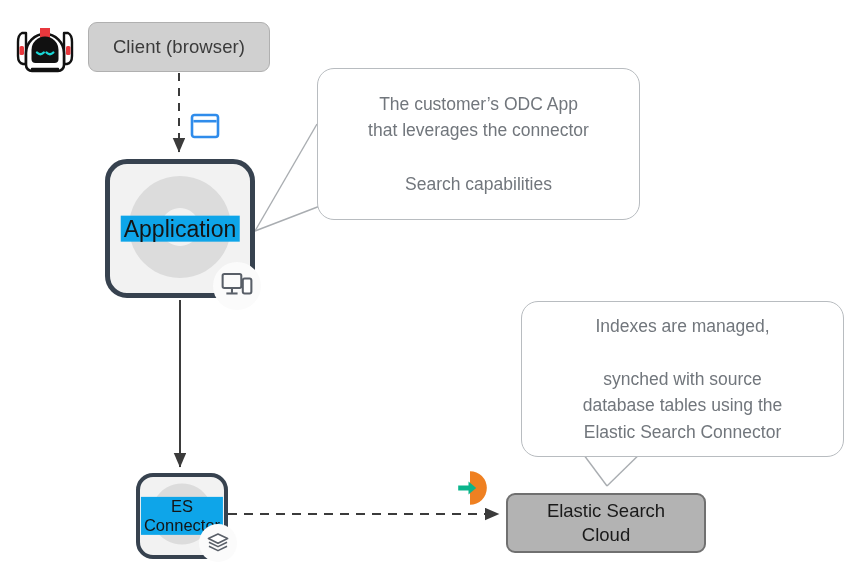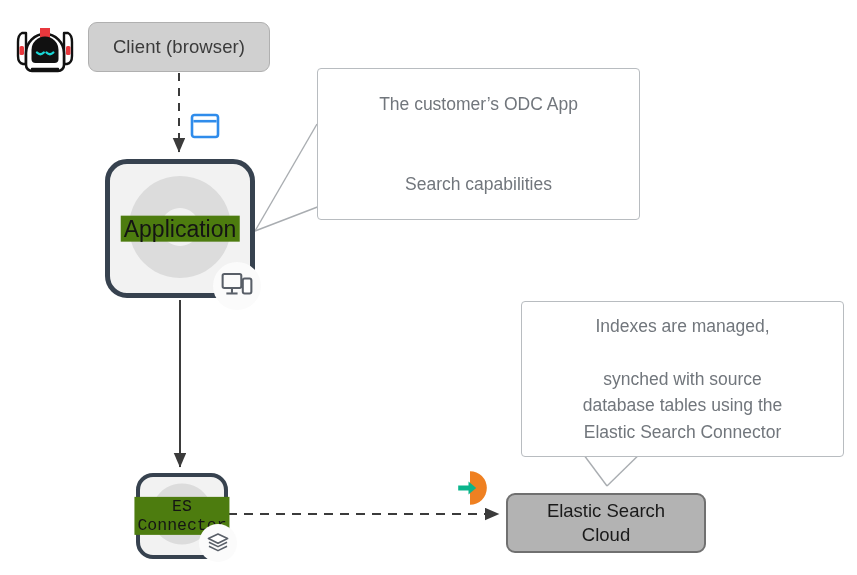--- a/index.html
+++ b/index.html
@@ -66,38 +66,38 @@
     transform: translate(-50%, -50%);
     opacity: 1;
   }
   .odc-node .node-label {
     position: absolute;
     left: 50%; top: 50%;
     transform: translate(-50%, -50%);
     white-space: nowrap;
     text-align: center;
     color: #141414;
-    background: #4d7c0f;
+    background: #0ea5e9;
     padding: 0 3px;
     line-height: 1.16;
   }
 
   #app-node {
     left: 105px; top: 159px;
     width: 150px; height: 139px;
   }
   #app-node .node-label { font-size: 23px; }
 
   #esc-node {
     left: 136px; top: 473px;
     width: 92px; height: 86px;
     border-width: 4px;
     border-radius: 17px;
   }
-  #esc-node .node-label { font-size: 16.5px; font-family: Liberation Mono, monospace; }
+  #esc-node .node-label { font-size: 16.5px; }
 
   
   .node-badge {
     position: absolute;
     border-radius: 50%;
     background: #fbfbfb;
     display: flex; align-items: center; justify-content: center;
   }
   #app-badge { left: 213px; top: 262px; width: 48px; height: 48px; }
   #esc-badge { left: 199px; top: 524px; width: 38px; height: 38px; }
@@ -123,21 +123,21 @@
     position: absolute;
     left: 457px; top: 470px;
     width: 38px; height: 36px;
   }
 
   
   .callout {
     position: absolute;
     background: #ffffff;
     border: 1.4px solid #b8bcc0;
-    border-radius: 4px;
+    border-radius: 17px;
     color: #71767c;
     text-align: center;
     line-height: 1.52;
     font-size: 17.5px;
     display: flex; align-items: center; justify-content: center;
     padding: 10px 16px;
   }
   #callout-app {
     left: 317px; top: 68px;
     width: 323px; height: 152px;
@@ -270,21 +270,21 @@
   <div class="cloud-box">
     <div>
       <span>Elastic Search</span><br>
       <span>Cloud</span>
     </div>
   </div>
 
   <div class="callout" id="callout-app">
     <span class="ctext">
       <span>The customer’s ODC App</span><br>
-      <br>
+      <span>that leverages the connector</span><br>
       <br>
       <span>Search capabilities</span>
     </span>
   </div>
 
   <div class="callout" id="callout-es">
     <span class="ctext">
       <span>Indexes are managed,</span><br>
       <br>
       <span>synched with source</span><br>

